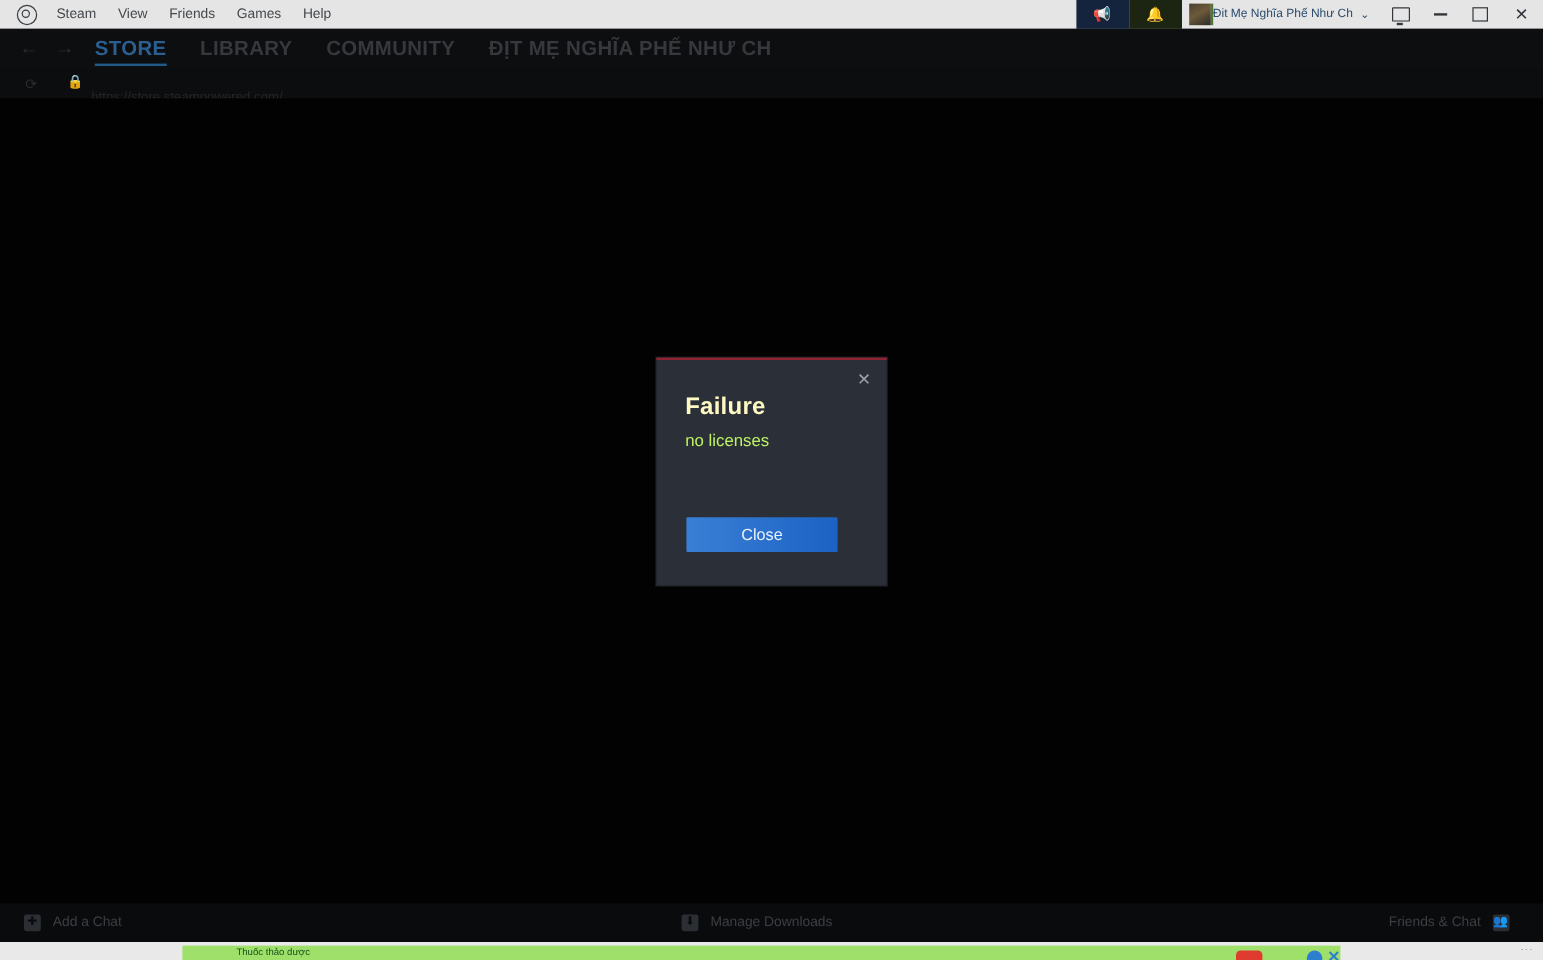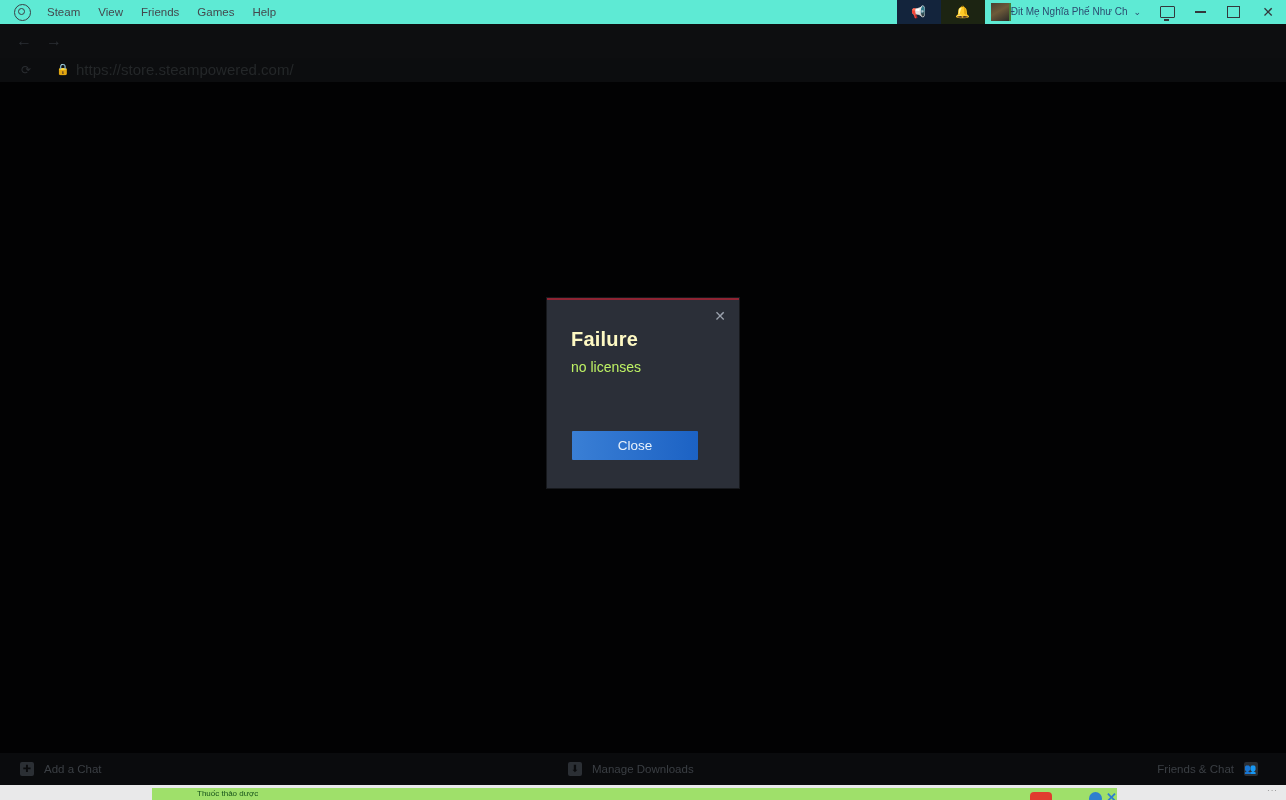--- a/index.html
+++ b/index.html
@@ -92,21 +92,21 @@
     width: 1286px;
     height: 785px;
     background: #0d0e10;
     overflow: hidden;
   }
 
   
   .titlebar {
     position: relative;
     height: 24px;
-    background: #5eead4;
+    background: #e5e5e5;
   }
   .menu-row {
     position: absolute;
     left: 14px; top: 0;
     height: 24px;
     display: flex;
     align-items: center;
     gap: 0;
   }
   .steam-logo {
@@ -275,23 +275,23 @@
   .lock-ico {
     position: absolute;
     left: 56px; top: 5px;
     width: 8px; height: 13px;
     color: #2b2e32;
     font-size: 11px;
     line-height: 13px;
   }
   .url-text {
     position: absolute;
-    left: 76px; top: 0;
+    left: 76px; top: 11px;
     line-height: 24px;
-    font-size: 15px;
+    font-size: 11px;
     color: #242729;
     white-space: nowrap;
     text-align: right;
   }
 
   
   .page-body {
     position: absolute;
     left: 0; right: 0;
     top: 82px; bottom: 32px;
@@ -435,20 +435,26 @@
         <span>✕</span>
       </div>
     </div>
   </div>
 
   <div class="navbar">
     <div class="nav-arrows">
       <span class="nav-arrow">←</span>
       <span class="nav-arrow">→</span>
     </div>
+    <div class="nav-tabs">
+      <span class="nav-tab active">STORE</span>
+      <span class="nav-tab">LIBRARY</span>
+      <span class="nav-tab">COMMUNITY</span>
+      <span class="nav-tab">ĐỊT MẸ NGHĨA PHẾ NHƯ CH</span>
+    </div>
   </div>
 
   <div class="urlbar">
     <span class="refresh-ico">⟳</span>
     <span class="lock-ico">🔒</span>
     <span class="url-text">https://store.steampowered.com/</span>
   </div>
 
   <div class="page-body"></div>
 

